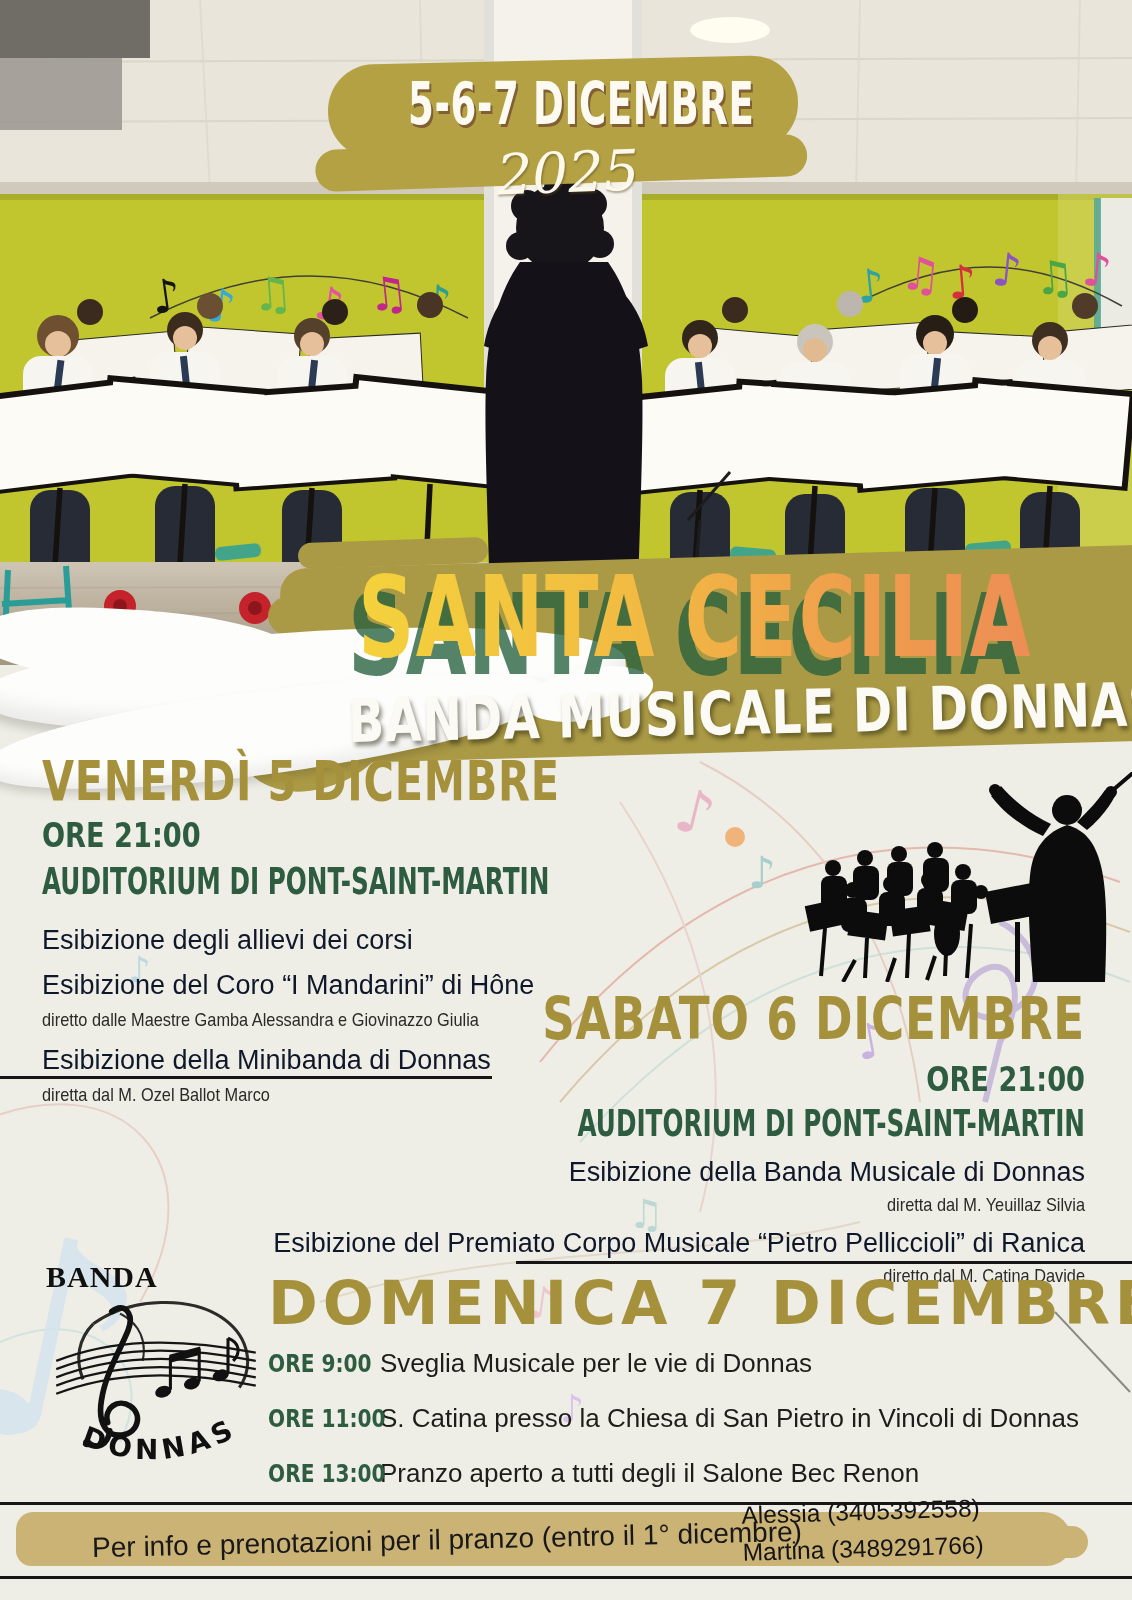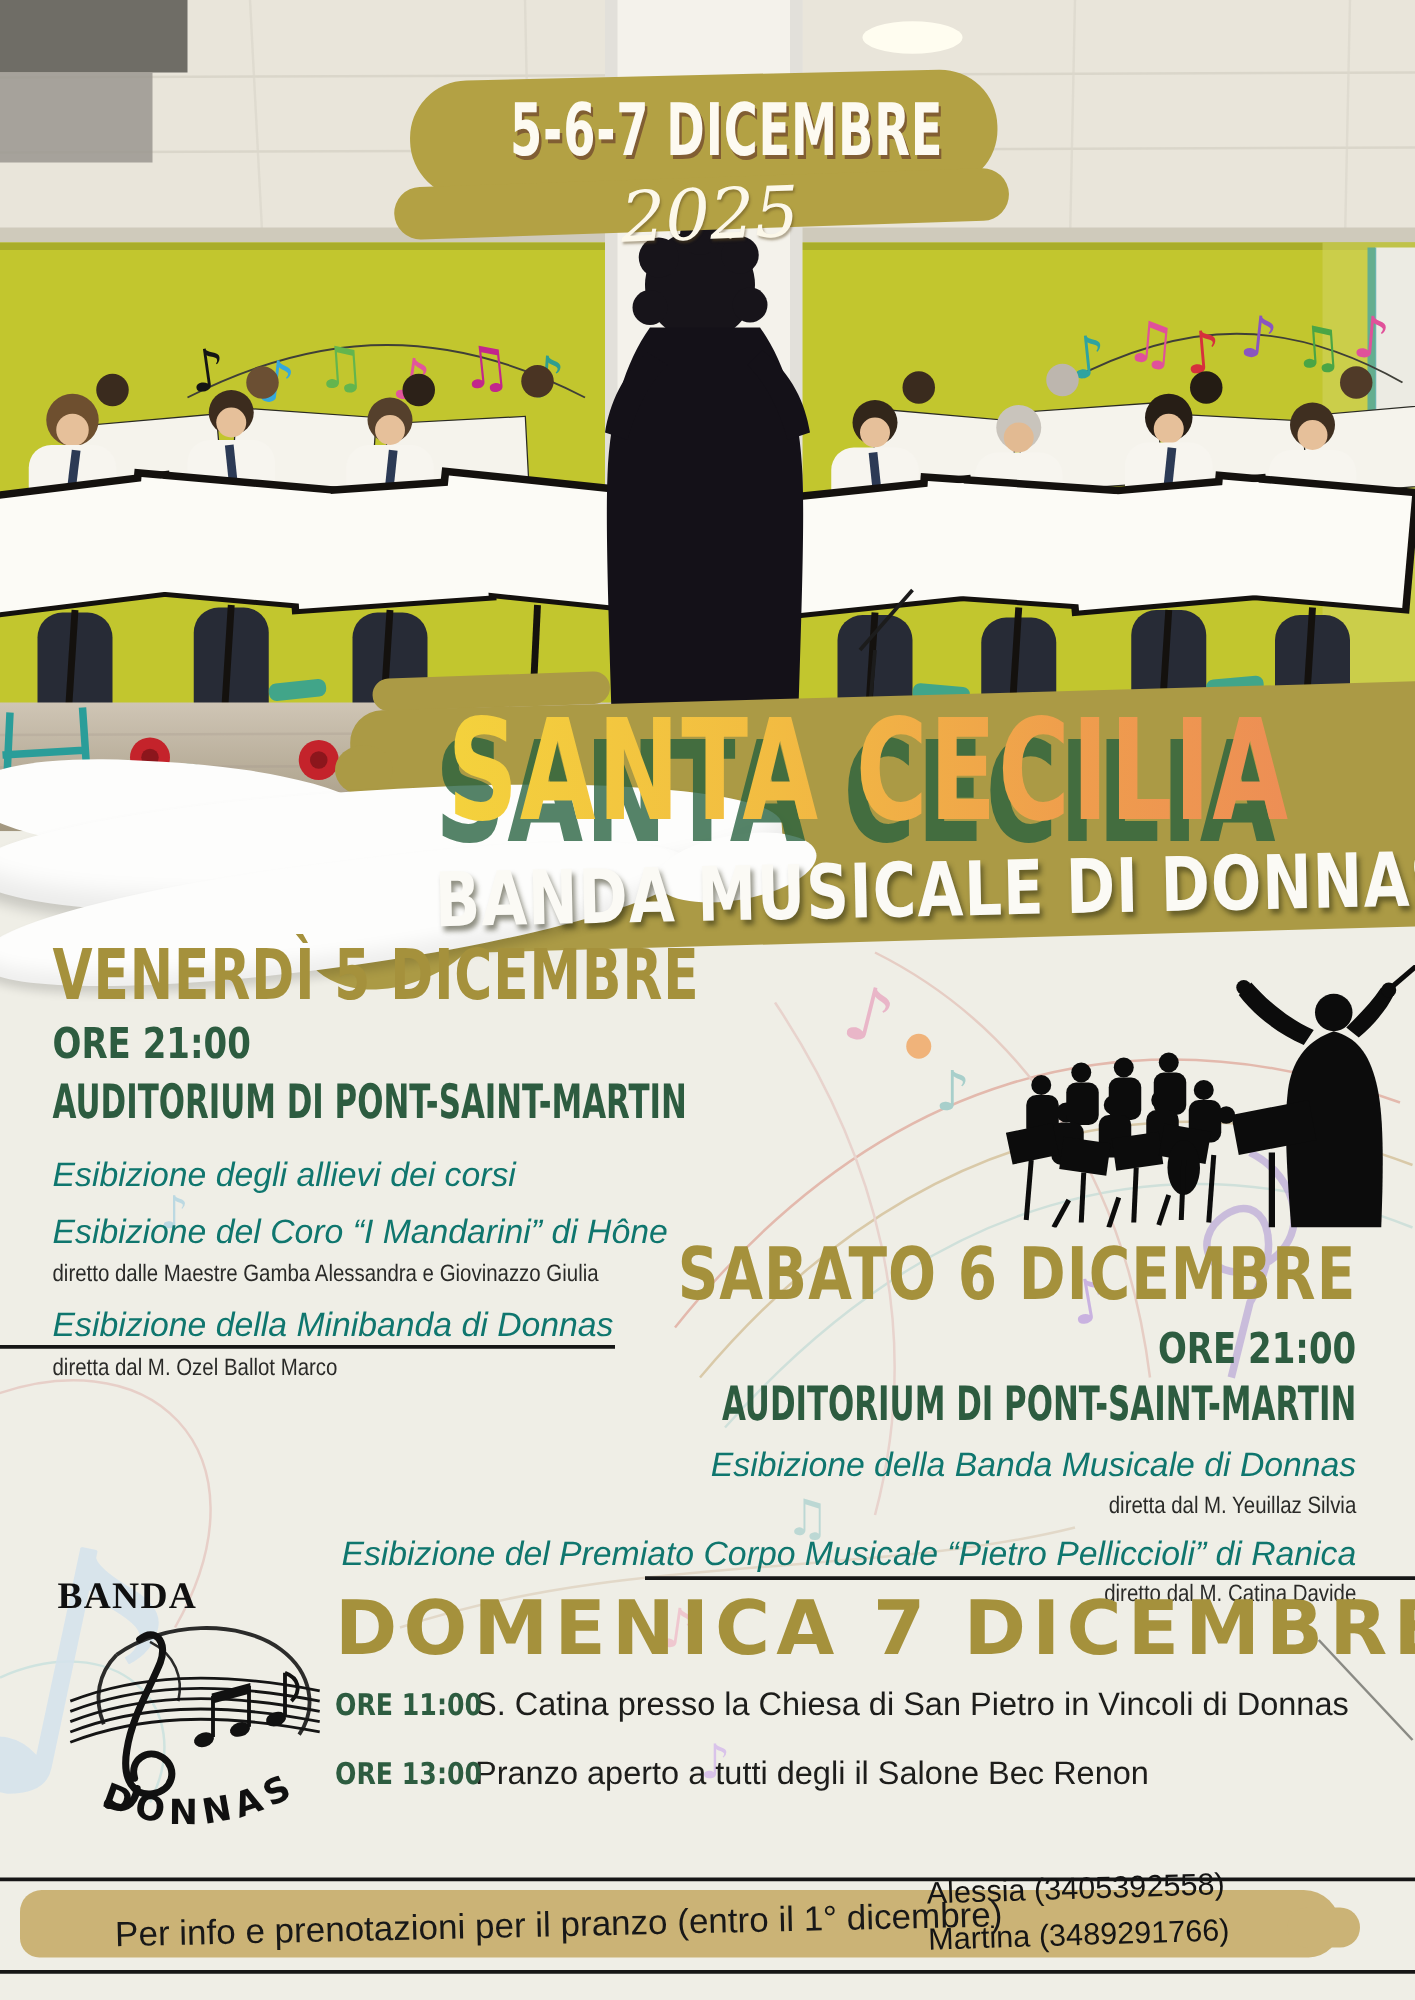--- a/index.html
+++ b/index.html
@@ -58,21 +58,21 @@
       font-family:"DejaVu Sans", sans-serif;font-weight:800;font-size:60px;letter-spacing:1px;
       transform:rotate(-1.2deg) scaleX(.79);transform-origin:left center;
       text-shadow:3px 4px 5px rgba(35,35,12,.5);}
 
   
   .decor{position:absolute;left:0;top:742px;width:1132px;height:858px;z-index:3;pointer-events:none;}
 
   
   .sec-heading{font-family:"DejaVu Sans", sans-serif;font-weight:800;color:#a5913c;white-space:nowrap;}
   .green{color:#2d5c40;font-family:"DejaVu Sans", sans-serif;font-weight:800;white-space:nowrap;}
-  .item{font-size:27px;color:#0f766e;white-space:nowrap;font-style:italic;}
+  .item{font-size:27px;color:#0f172a;white-space:nowrap;}
   .credit{font-size:19px;color:#2a2a28;white-space:nowrap;}
 
   .friday{position:absolute;left:42px;top:748px;width:600px;z-index:4;}
   .friday .sec-heading{font-size:56px;transform:scaleX(.74);transform-origin:left center;letter-spacing:1px;}
   .friday .time{font-size:34px;margin-top:2px;transform:scaleX(.8);transform-origin:left center;}
   .friday .venue{font-size:38px;margin-top:4px;transform:scaleX(.65);transform-origin:left center;margin-bottom:22px;}
   .friday .item{margin-top:14px;}
   .friday .credit{margin-top:8px;transform:scaleX(.86);transform-origin:left center;}
 
   .divider{position:absolute;background:#161616;height:3px;z-index:4;}
@@ -444,20 +444,24 @@
     <div class="item">Esibizione della Banda Musicale di Donnas</div>
     <div class="credit">diretta dal M. Yeuillaz Silvia</div>
     <div class="item">Esibizione del Premiato Corpo Musicale “Pietro Pelliccioli” di Ranica</div>
     <div class="credit">diretto dal M. Catina Davide</div>
   </div>
   <div class="divider div2"></div>
 
   <div class="sec-heading sunday-heading">DOMENICA 7 DICEMBRE</div>
   <div class="schedule">
     <div class="sched-row">
+      <div class="green sched-time">ORE 9:00</div>
+      <div class="sched-text">Sveglia Musicale per le vie di Donnas</div>
+    </div>
+    <div class="sched-row">
       <div class="green sched-time">ORE 11:00</div>
       <div class="sched-text">S. Catina presso la Chiesa di San Pietro in Vincoli di Donnas</div>
     </div>
     <div class="sched-row">
       <div class="green sched-time">ORE 13:00</div>
       <div class="sched-text">Pranzo aperto a tutti degli il Salone Bec Renon</div>
     </div>
   </div>
 
   <div class="logo">

